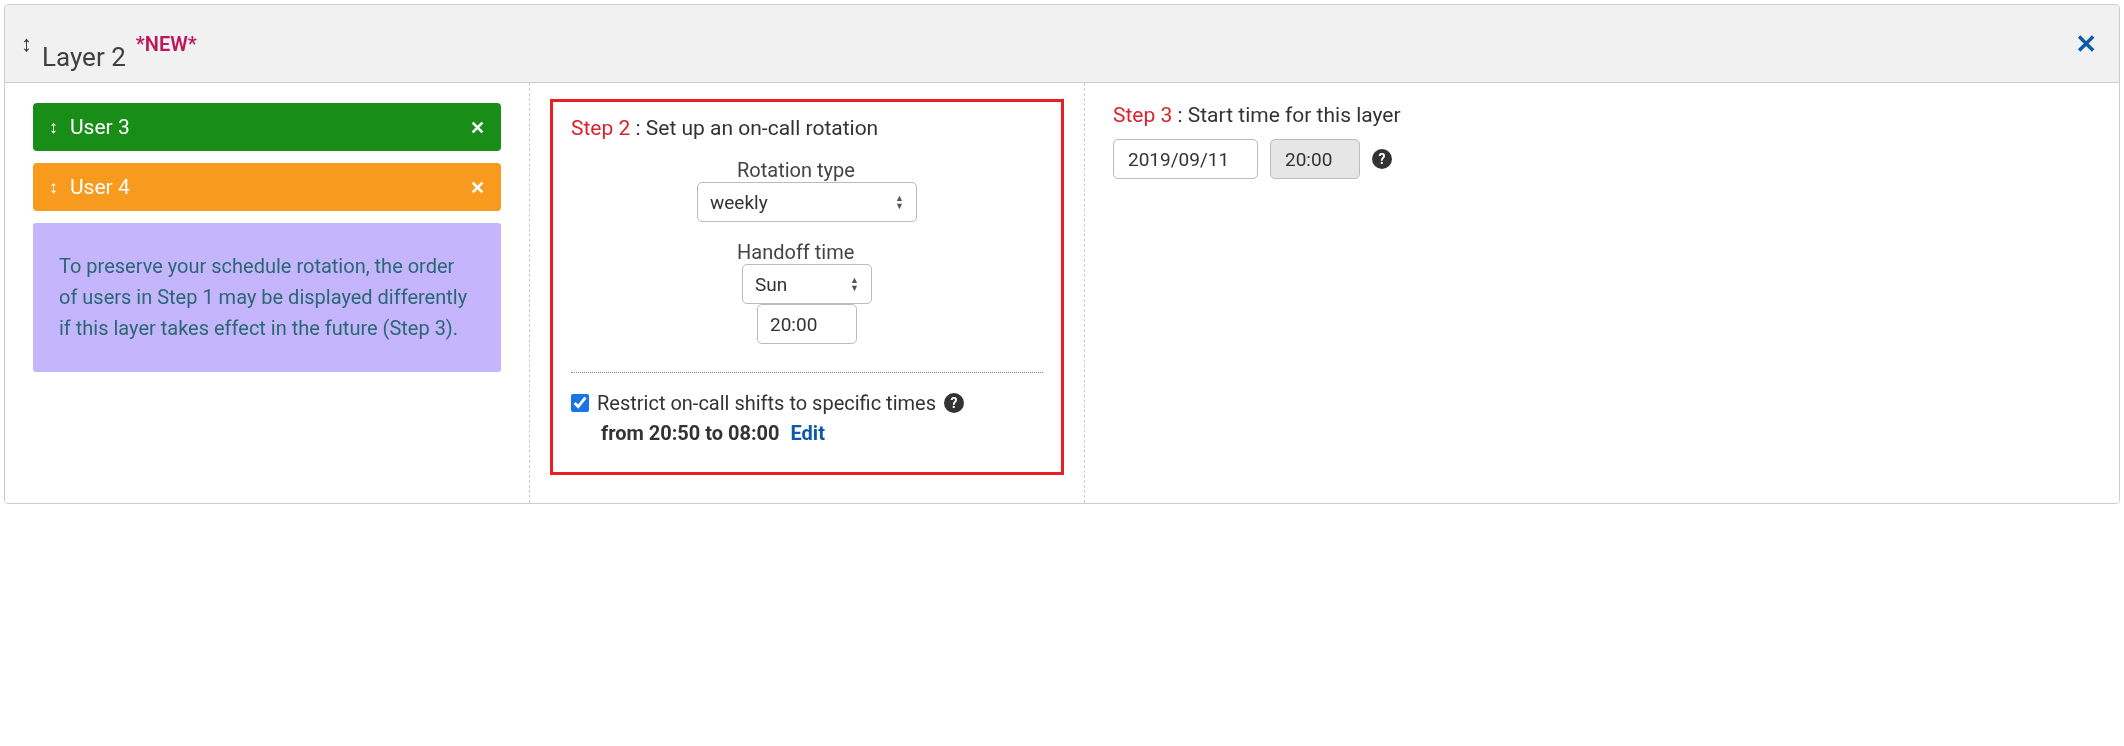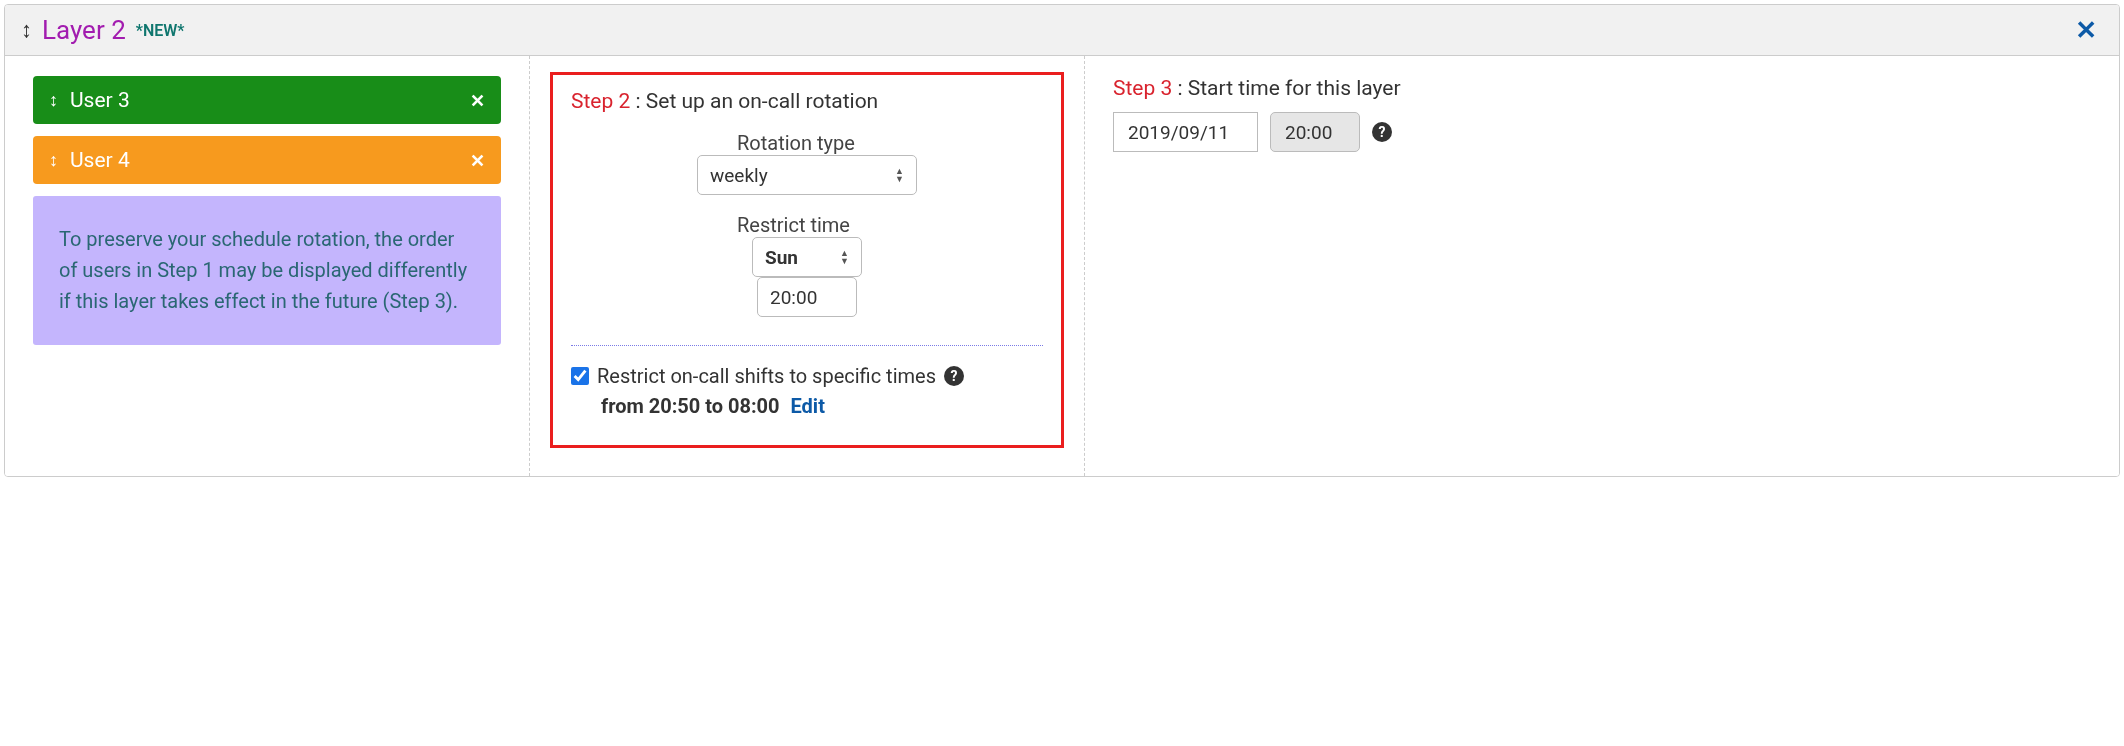--- a/index.html
+++ b/index.html
@@ -23,26 +23,27 @@
       align-items: center;
       gap: 10px;
     }
     .drag-icon {
       font-size: 22px;
       color: #333;
     }
     .layer-title {
       font-size: 26px;
       font-weight: 400;
-      color: #a21caf;
+      color: #404040;
+      margin-top: 27px;
     }
     .new-badge {
-      color: #0f766e;
+      color: #be185d;
       font-weight: 600;
-      font-size: 16px;
+      font-size: 20px;
     }
     .close-x {
       margin-left: auto;
       color: #0d5aa7;
       font-size: 26px;
       font-weight: 700;
       cursor: pointer;
       padding: 0 6px;
     }
     .panel-body {
@@ -147,21 +148,21 @@
       border-radius: 5px;
       background: #fff;
       font-size: 19px;
       height: 40px;
       padding: 0 12px;
       display: flex;
       align-items: center;
     }
     .select-box { justify-content: space-between; cursor: pointer; }
     .select-box.wide { width: 220px; text-align: center; }
-    .select-box.day { width: 110px; font-weight: bold; }
+    .select-box.day { width: 130px; }
     .text-input { width: 100px; }
     .spinner-arrows {
       display: flex;
       flex-direction: column;
       font-size: 9px;
       line-height: 8px;
       color: #555;
       margin-left: 8px;
     }
     .dotted-divider {
@@ -201,21 +202,21 @@
     }
     .restrict-detail b { font-weight: 700; }
     .edit-link { color: #0d5aa7; font-weight: 700; margin-left: 6px; cursor: pointer; }
     .start-row {
       display: flex;
       align-items: center;
       gap: 12px;
     }
     .start-date {
       border: 1px solid #bbb;
-      border-radius: 0;
+      border-radius: 5px;
       height: 40px;
       padding: 0 14px;
       font-size: 19px;
       background: #fff;
       display: flex;
       align-items: center;
       width: 145px;
       cursor: pointer;
     }
     .start-time {
@@ -272,21 +273,21 @@
           <div class="select-box wide">
             <span>weekly</span>
             <span class="spinner-arrows">
                 <span>▲</span>
                 <span>▼</span>
               </span>
           </div>
         </div>
 
         <div class="form-row">
-          <div class="form-label">Restrict time</div>
+          <div class="form-label">Handoff time</div>
           <div class="select-box day">
             <span>Sun</span>
             <span class="spinner-arrows">
                 <span>▲</span>
                 <span>▼</span>
               </span>
           </div>
           <div style="width:8px"></div>
           <div class="text-input">
             <span>20:00</span>

